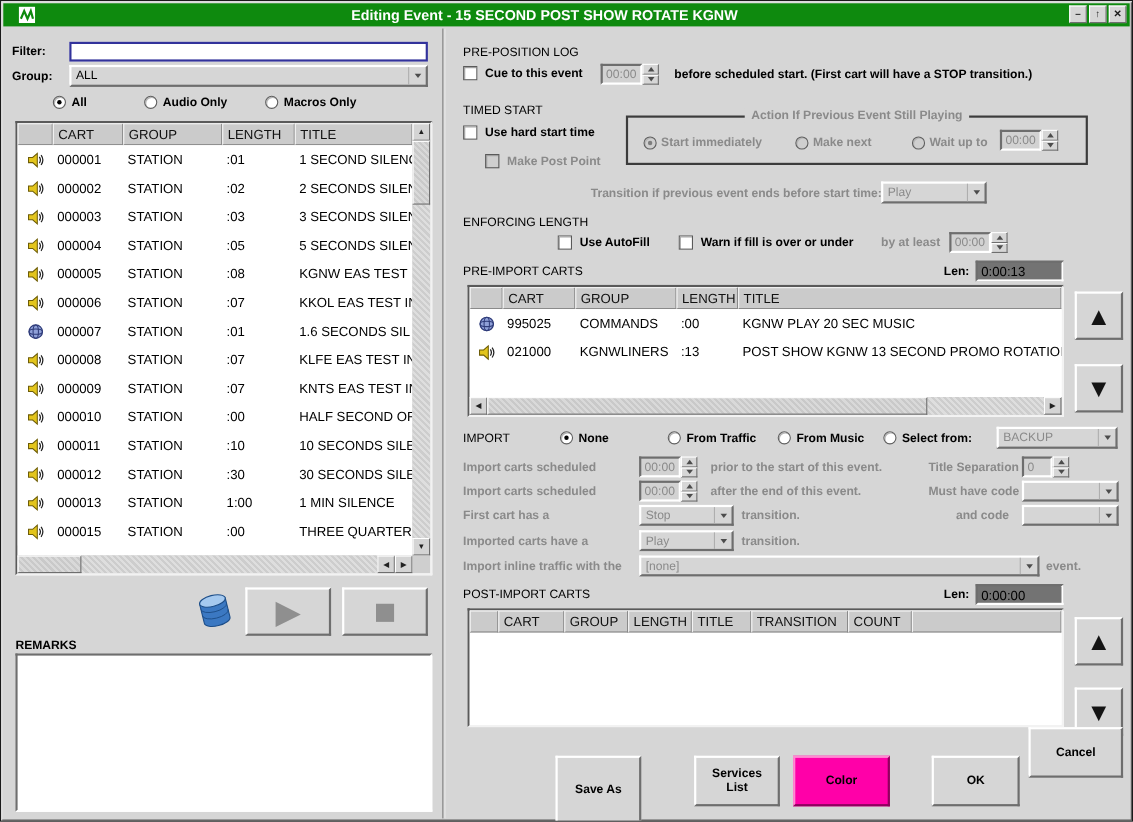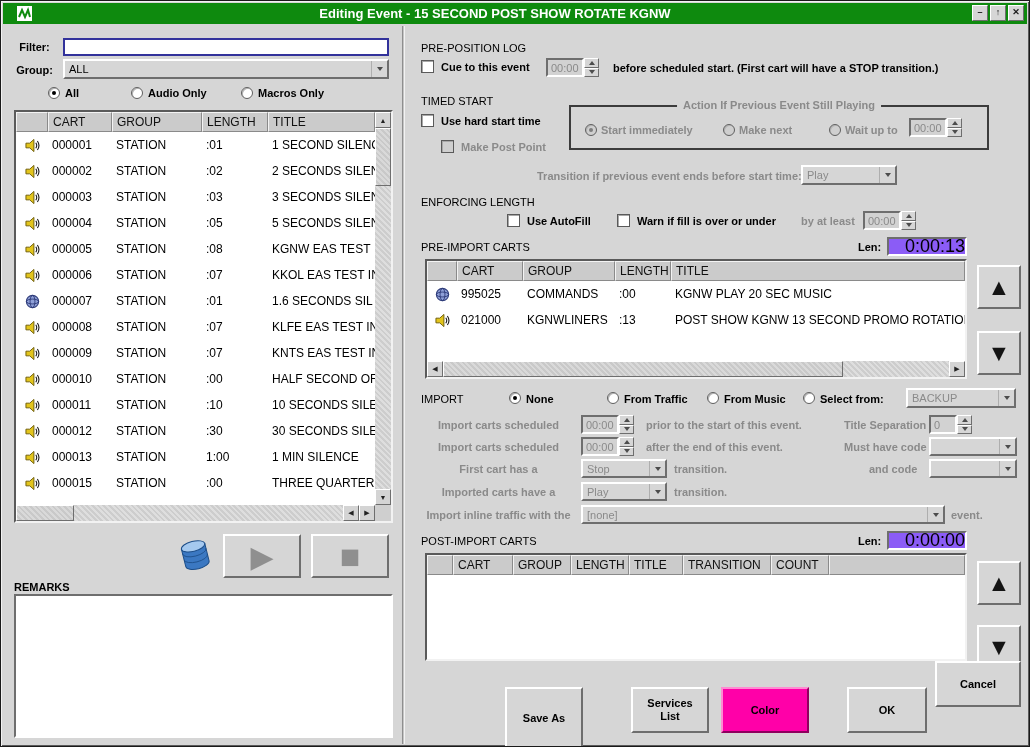--- a/index.html
+++ b/index.html
@@ -7,26 +7,26 @@
 body{font-family:"Liberation Sans",sans-serif}
 #win{position:relative;width:1030px;height:747px;background:#d6d6d6;border:1px solid #1a1a1a;
      box-shadow:inset 1px 1px 0 #f2f2f2,inset -1px -1px 0 #5a5a5a;overflow:hidden}
 .titlebar{position:absolute;left:2px;top:2px;right:2px;height:21px;background:#0e8a0e;display:flex;align-items:center;padding:0 14px}
 .title{position:absolute;left:30px;right:70px;text-align:center;color:#fff;font-weight:bold;font-size:13px;white-space:nowrap;overflow:hidden}
 .winbtns{position:absolute;right:3px;top:2px;display:flex;gap:2px}
 .winbtn{width:16px;height:16px;background:#d6d6d6;border:1px solid;border-color:#fff #6e6e6e #6e6e6e #fff;
         font-size:9px;line-height:13px;text-align:center;color:#1a1a1a;font-weight:bold}
 .sec{position:absolute;font-size:11px;font-weight:normal;color:#000;white-space:nowrap}
 .lbl{position:absolute;font-size:11px;font-weight:bold;color:#000;white-space:nowrap}
-.rlbl{position:absolute;font-size:11px;font-weight:bold;text-align:center;white-space:nowrap}
+.rlbl{position:absolute;font-size:11px;font-weight:bold;text-align:left;white-space:nowrap}
 .dis{color:#8a8a8a !important}
 .divider{position:absolute;left:401px;top:25px;width:3px;height:718px;background:#c4c4c4;border-left:1px solid #8e8e8e;border-right:1px solid #f2f2f2}
 
 .txtin{position:absolute;background:#fff;border:2px solid #32329b;font-size:12px;padding:0 3px;font-family:"Liberation Sans",sans-serif}
-.lenbox{position:absolute;background:#8b5cf6;border:2px solid;border-color:#6e6e6e #fff #fff #6e6e6e;font-size:18px;padding:0 16px;display:flex;align-items:center}
+.lenbox{position:absolute;background:#737373;border:2px solid;border-color:#6e6e6e #fff #fff #6e6e6e;font-size:12px;padding:0 3px;display:flex;align-items:center}
 
 .chk{position:absolute;width:13px;height:13px;background:#fff;border:1px solid #5a5a5a;box-shadow:inset 1px 1px 0 #a8a8a8}
 .chk.off{background:#fff}
 .chk.disb{background:#cfcfcf}
 .radio{position:absolute;width:12px;height:12px;border-radius:50%;background:#fff;border:1px solid #5f5f5f;box-shadow:inset 1px 1px 0 #b5b5b5}
 .radio.sel::after{content:"";position:absolute;left:3px;top:3px;width:4px;height:4px;border-radius:50%;background:#000}
 .radio.disb{background:#cfcfcf}
 .radio.disb.sel::after{background:#7e7e7e}
 
 .spin{position:absolute;display:flex}

